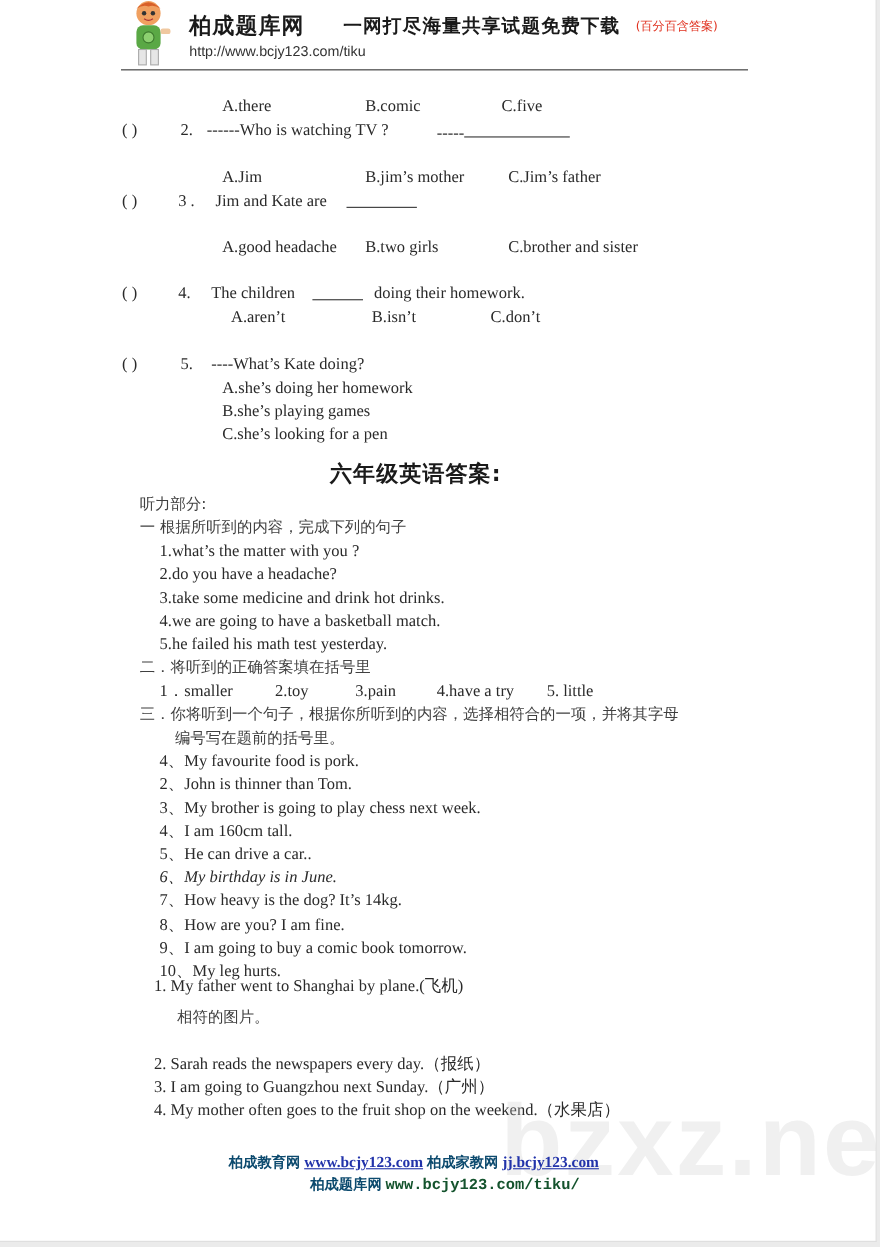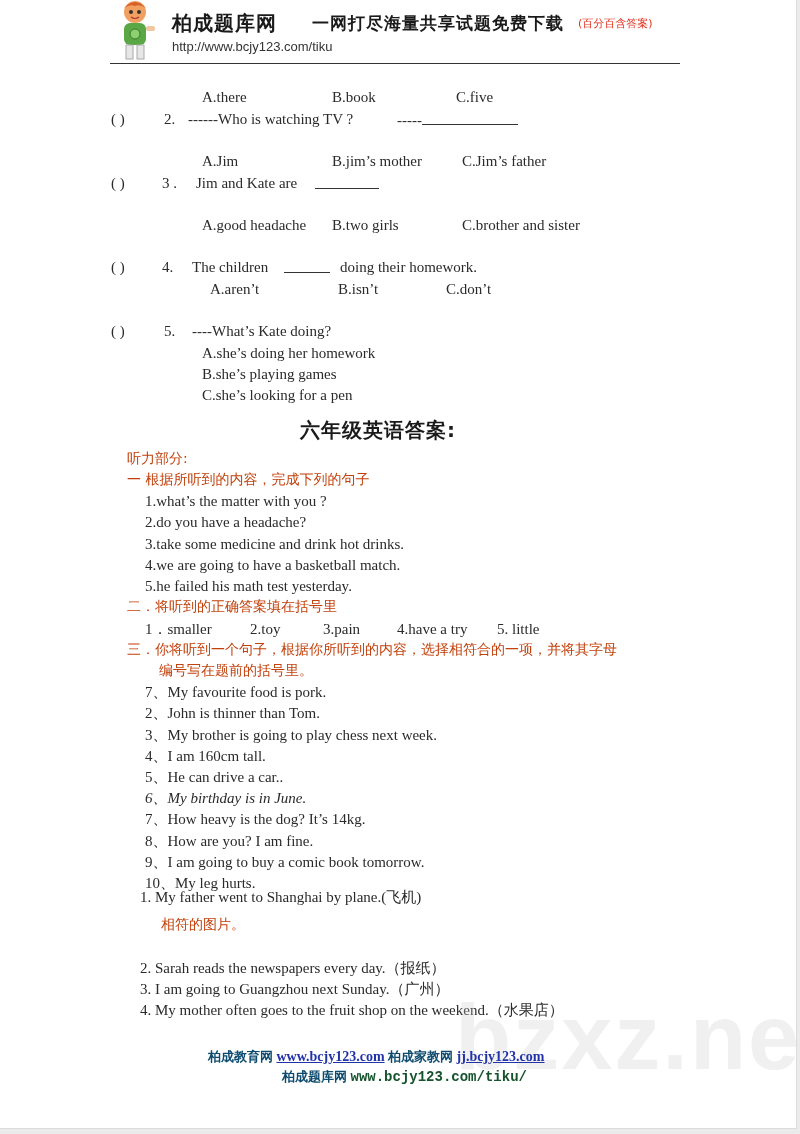--- a/index.html
+++ b/index.html
@@ -24,21 +24,21 @@
       font-family: "DejaVu Serif", serif; color: #1a1a1a; letter-spacing: 1px; }
     .slogan-red { position: absolute; left: 578px; top: 16px; font-size: 11px; color: #e0301e;
       font-family: "DejaVu Sans", sans-serif; }
     .header-url { position: absolute; left: 172px; top: 39px; font-size: 13px;
       font-family: "Liberation Sans", sans-serif; color: #333; }
     .header-rule { position: absolute; left: 110px; top: 63px; width: 570px; height: 1px; background: #333; }
     .blank { display: inline-block; border-bottom: 1px solid #333; height: 14px; vertical-align: baseline; }
 
     .section-title { position: absolute; left: 300px; top: 417px; font-size: 20px; font-weight: bold;
       font-family: "DejaVu Sans", sans-serif; color: #1a1a1a; letter-spacing: 1px; }
-    .cn { font-family: "DejaVu Sans", sans-serif; font-size: 14px; color: #c2410c; padding-left: 16px; }
+    .cn { font-family: "DejaVu Sans", sans-serif; font-size: 14px; color: #404040; padding-left: 16px; }
 
     .footer { font-family: "Liberation Serif", serif; font-weight: bold; font-size: 14px; }
     .footer .cnb { font-family: "DejaVu Serif", serif; font-size: 13px; color: #0c4a6e; }
     .footer a { color: #2233aa; text-decoration: underline; }
     .footer .nolink { color: #14532d; font-family: Liberation Mono, monospace; }
 
     .watermark { position: absolute; left: 455px; top: 985px; font-size: 92px; font-weight: bold;
       font-family: "Liberation Sans", sans-serif; color: rgba(200,200,200,0.28); letter-spacing: 2px; }
   </style>
 </head>
@@ -58,21 +58,21 @@
     <rect x="14" y="45" width="7" height="14" fill="#e6e6e6" stroke="#aaa"></rect>
     <rect x="25" y="45" width="7" height="14" fill="#e6e6e6" stroke="#aaa"></rect>
   </svg>
   <div class="brand">柏成题库网</div>
   <div class="slogan">一网打尽海量共享试题免费下载</div>
   <div class="slogan-red">(百分百含答案)</div>
   <div class="header-url">http://www.bcjy123.com/tiku</div>
   <div class="header-rule"></div>
 
   <div class="abs t" style="left:202px; top:88px;">A.there</div>
-  <div class="abs t" style="left:332px; top:88px;">B.book</div>
+  <div class="abs t" style="left:332px; top:88px;">B.comic</div>
   <div class="abs t" style="left:456px; top:88px;">C.five</div>
 
   <div class="abs t" style="left:111px; top:110px;">(      )</div>
   <div class="abs t" style="left:164px; top:110px;">2.</div>
   <div class="abs t" style="left:188px; top:110px;">------Who is watching TV ?</div>
   <div class="abs t" style="left:397px; top:110px;">
     <span>-----</span><span class="blank" style="width:96px;"></span>
   </div>
   <div class="abs t" style="left:202px; top:152px;">A.Jim</div>
   <div class="abs t" style="left:332px; top:152px;">B.jim’s mother</div>
@@ -114,21 +114,21 @@
 
   <div class="abs cn" style="left:111px; top:598px;">二．将听到的正确答案填在括号里</div>
   <div class="abs t" style="left:145px; top:620px;">1．smaller</div>
   <div class="abs t" style="left:250px; top:620px;">2.toy</div>
   <div class="abs t" style="left:323px; top:620px;">3.pain</div>
   <div class="abs t" style="left:397px; top:620px;">4.have a try</div>
   <div class="abs t" style="left:497px; top:620px;">5. little</div>
 
   <div class="abs cn" style="left:111px; top:641px;">三．你将听到一个句子，根据你所听到的内容，选择相符合的一项，并将其字母</div>
   <div class="abs cn" style="left:143px; top:662px;">编号写在题前的括号里。</div>
-  <div class="abs t" style="left:145px; top:683px;">7、My favourite food is pork.</div>
+  <div class="abs t" style="left:145px; top:683px;">4、My favourite food is pork.</div>
   <div class="abs t" style="left:145px; top:704px;">2、John is thinner than Tom.</div>
   <div class="abs t" style="left:145px; top:726px;">3、My brother is going to play chess next week.</div>
   <div class="abs t" style="left:145px; top:747px;">4、I am 160cm tall.</div>
   <div class="abs t" style="left:145px; top:768px;">5、He can drive a car..</div>
   <div class="abs t" style="left:145px; top:789px;font-style:italic;">6、My birthday is in June.</div>
   <div class="abs t" style="left:145px; top:810px;">7、How heavy is the dog? It’s 14kg.</div>
   <div class="abs t" style="left:145px; top:832px;">8、How are you? I am fine.</div>
   <div class="abs t" style="left:145px; top:853px;">9、I am going to buy a comic book tomorrow.</div>
   <div class="abs t" style="left:145px; top:874px;">10、My leg hurts.</div>
 

